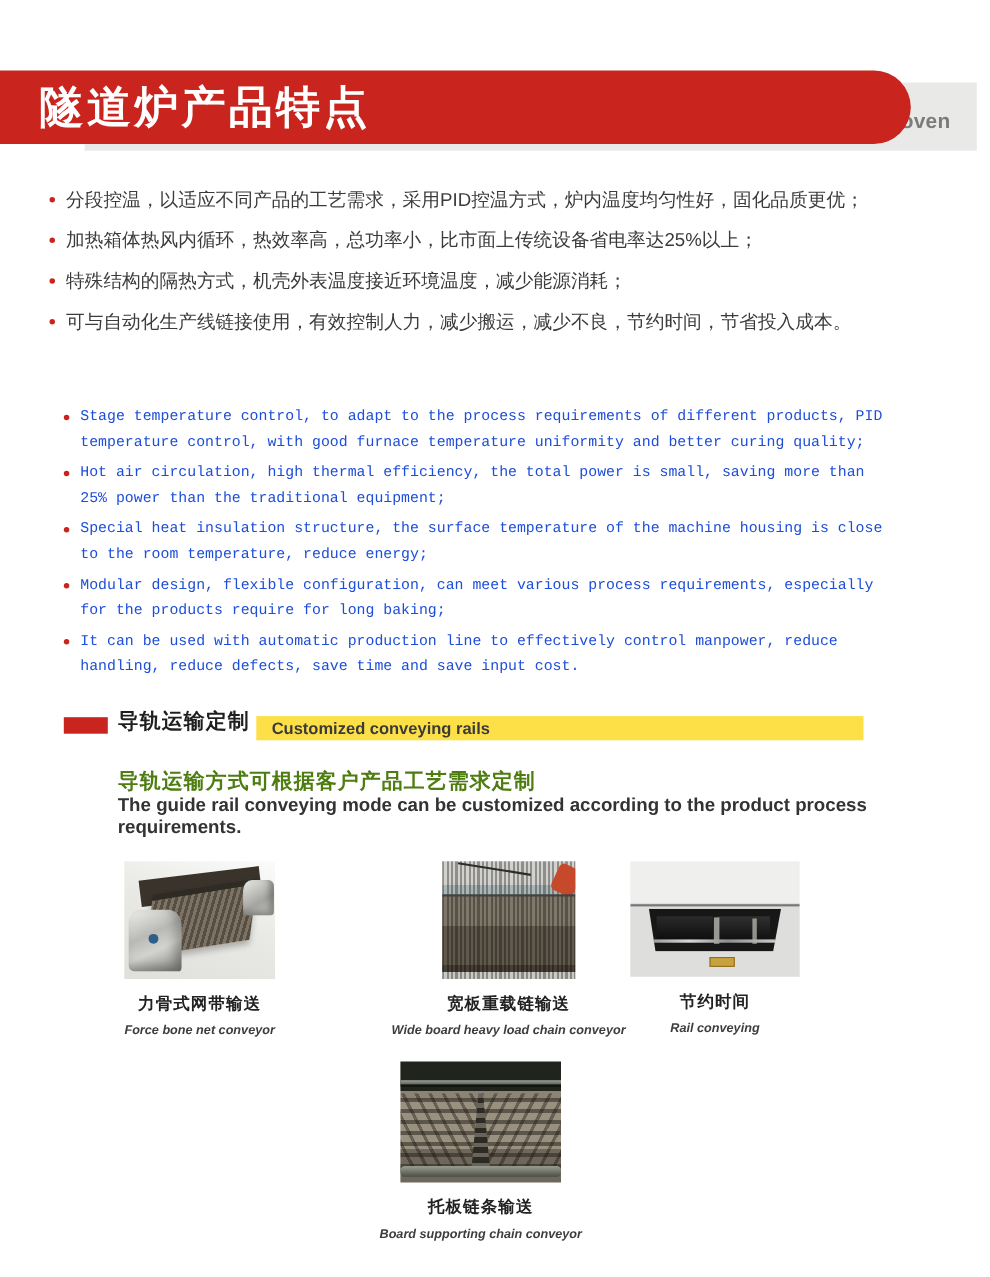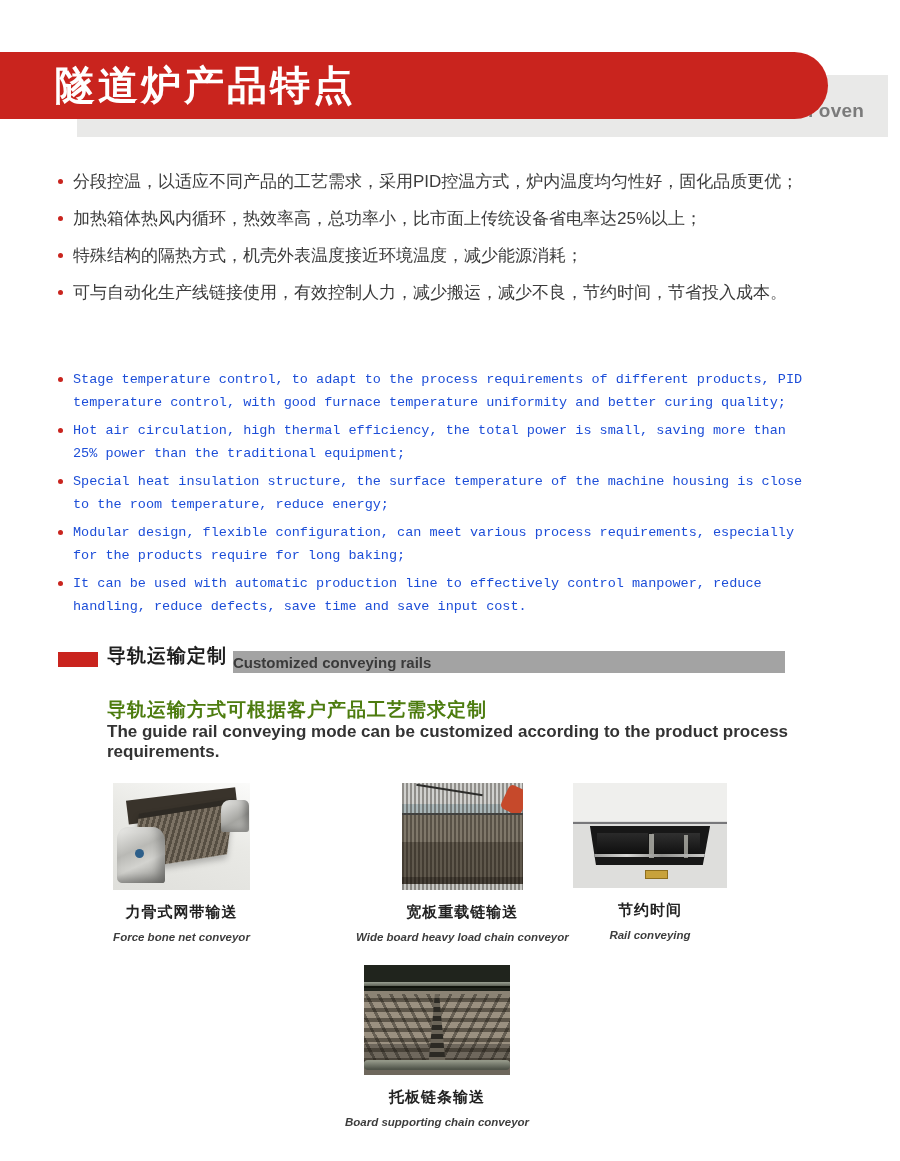--- a/index.html
+++ b/index.html
@@ -3,41 +3,41 @@
 <meta charset="utf-8">
 <style>
   * { margin:0; padding:0; box-sizing:border-box; }
   body { background:#ffffff; font-family:"Liberation Sans","DejaVu Sans",sans-serif; }
   .page { position:relative; width:900px; height:1161px; margin:0 auto; background:#ffffff; overflow:hidden; }
 
   
   .banner-gray { position:absolute; left:77px; top:75px; width:811px; height:62px; background:#e9e9e8;
                  display:flex; align-items:center; justify-content:flex-end; padding:10px 24px 0 0; }
   .banner-gray-text { font-size:19px; font-weight:bold; color:#7b7b7b; letter-spacing:.2px; }
-  .banner-red { position:absolute; left:0; top:52px; width:828px; height:67px; background:#c9241e;
-                border-radius:0 34px 34px 0; display:flex; align-items:center; padding-left:55px; }
+  .banner-red { position:absolute; left:0; top:64px; width:828px; height:67px; background:#c9241e;
+                border-radius:0 34px 34px 0; display:flex; align-items:center; padding-left:36px; }
   .banner-red-text { font-size:40px; font-weight:bold; color:#ffffff; letter-spacing:3px; }
 
   
   ul.features { list-style:none; position:absolute; }
   ul.features li { position:relative; padding-left:15px; }
   ul.features li::before { content:""; position:absolute; left:0; width:5px; height:5px;
                            border-radius:50%; background:#c9241e; }
-  .features-zh { left:58px; top:170px; width:800px; }
+  .features-zh { left:45px; top:170px; width:800px; }
   .features-zh li { font-size:17px; line-height:23px; margin-bottom:14px; color:#3b3b3b; }
   .features-zh li::before { top:9px; }
   .features-en { left:58px; top:368px; width:748px; }
   .features-en li { font-size:13.5px; line-height:23px; margin-bottom:5px; color:#1d4ed8;font-family:Liberation Mono, monospace; }
   .features-en li::before { top:9px; }
 
   
   .section-marker { position:absolute; left:58px; top:652px; width:40px; height:15px; background:#c9241e; }
   .section-title-zh { position:absolute; left:107px; top:643px; font-size:19px; font-weight:bold; color:#1f1f1f; letter-spacing:1px; }
-  .section-bar { position:absolute; left:233px; top:651px; width:552px; height:22px; background:#a3a3a3;
-                 display:flex; align-items:center; }
+  .section-bar { position:absolute; left:233px; top:651px; width:552px; height:22px; background:#fde047;
+                 display:flex; align-items:center; padding-left:14px; }
   .section-title-en { font-size:15px; font-weight:bold; color:#3a3a3a; }
 
   .subtitle-zh { position:absolute; left:107px; top:697px; font-size:19px; font-weight:bold; color:#4d7c0f; letter-spacing:1px; }
   .subtitle-en { position:absolute; left:107px; top:722px; font-size:17px; font-weight:bold; color:#333333; }
 
   
   .figure { position:absolute; display:flex; flex-direction:column; align-items:center; }
   .photo { position:relative; overflow:hidden; }
   .cap-zh { margin-top:13px; font-size:15px; font-weight:bold; color:#222222; white-space:nowrap; letter-spacing:1px; }
   .cap-en { margin-top:9px; font-size:11.5px; font-weight:bold; color:#3d3d3d; white-space:nowrap;font-style:italic; }

